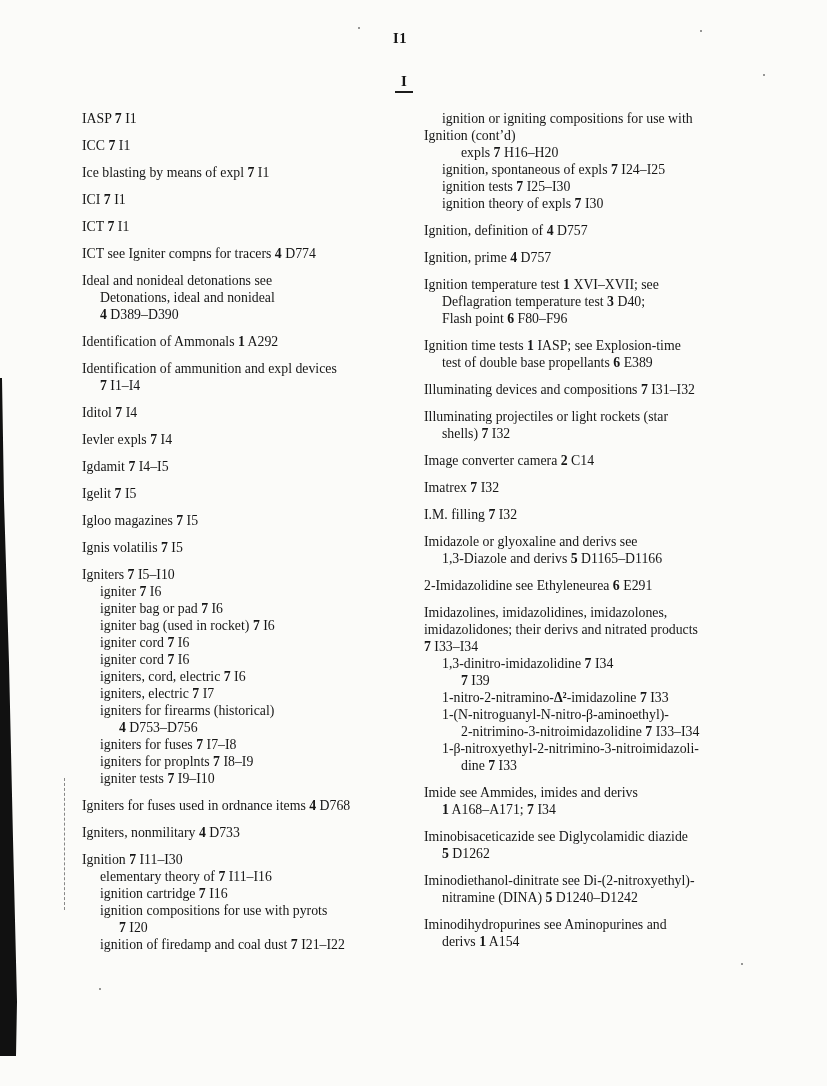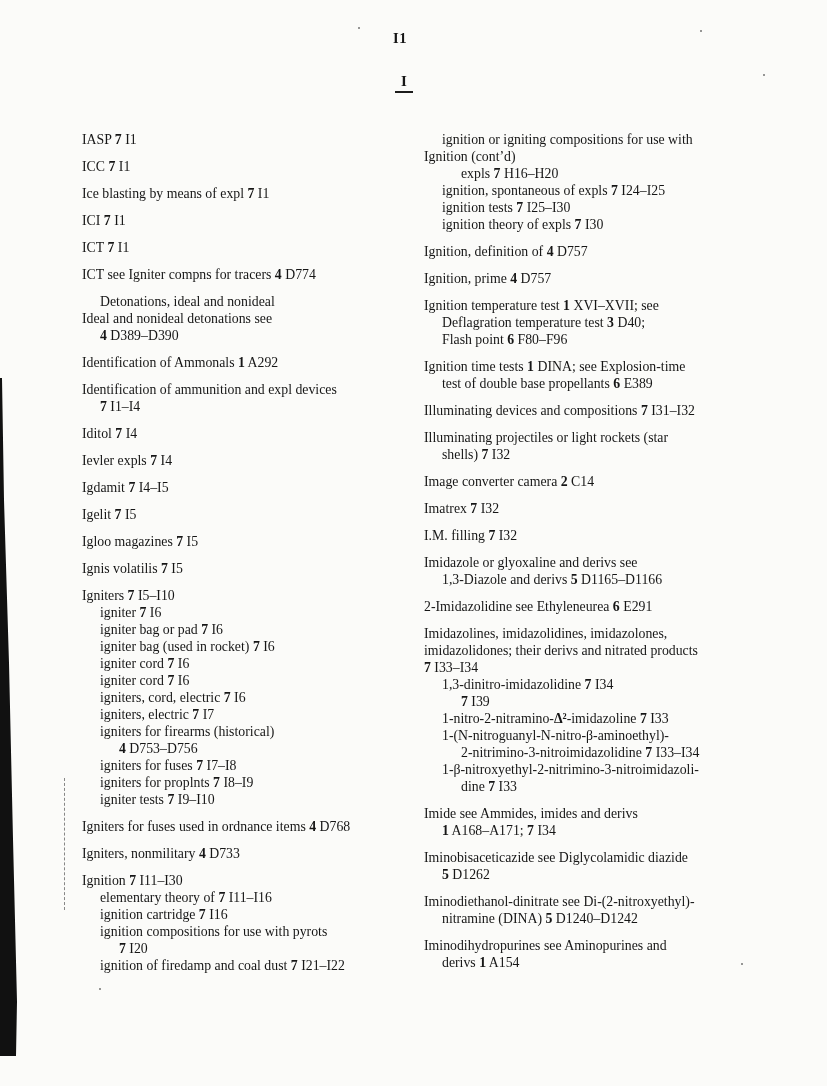--- a/index.html
+++ b/index.html
@@ -14,21 +14,21 @@
     font-size:14.5px;font-weight:700;letter-spacing:.5px;
   }
   .section-letter{
     position:absolute;top:73px;left:395px;
     font-size:15px;font-weight:700;
     padding:0 6px 1px 6px;
     border-bottom:2.5px solid #1c1c1c;
   }
   .col{
     position:absolute;top:110px;
-    font-size:13.8px;line-height:17px;margin-top:21px;
+    font-size:13.8px;line-height:17px;
   }
   .col-left{left:82px;width:350px}
   .col-right{left:424px;width:398px}
   .entry{margin-bottom:10px}
   .line{white-space:nowrap}
   .indent-0{padding-left:0}
   .indent-1{padding-left:18px}
   .indent-2{padding-left:37px}
   .vol{font-weight:700}
   
@@ -69,22 +69,22 @@
       <div class="entry">
         <div class="line indent-0"><span>ICI </span><span class="vol">7</span><span> I1</span></div>
       </div>
       <div class="entry">
         <div class="line indent-0"><span>ICT </span><span class="vol">7</span><span> I1</span></div>
       </div>
       <div class="entry">
         <div class="line indent-0"><span>ICT see Igniter compns for tracers </span><span class="vol">4</span><span> D774</span></div>
       </div>
       <div class="entry">
+        <div class="line indent-0"><span>Ideal and nonideal detonations see</span></div>
         <div class="line indent-1"><span>Detonations, ideal and nonideal</span></div>
-        <div class="line indent-0"><span>Ideal and nonideal detonations see</span></div>
         <div class="line indent-1"><span class="vol">4</span><span> D389–D390</span></div>
       </div>
       <div class="entry">
         <div class="line indent-0"><span>Identification of Ammonals </span><span class="vol">1</span><span> A292</span></div>
       </div>
       <div class="entry">
         <div class="line indent-0"><span>Identification of ammunition and expl devices</span></div>
         <div class="line indent-1"><span class="vol">7</span><span> I1–I4</span></div>
       </div>
       <div class="entry">
@@ -149,21 +149,21 @@
       </div>
       <div class="entry">
         <div class="line indent-0"><span>Ignition, prime </span><span class="vol">4</span><span> D757</span></div>
       </div>
       <div class="entry">
         <div class="line indent-0"><span>Ignition temperature test </span><span class="vol">1</span><span> XVI–XVII; see</span></div>
         <div class="line indent-1"><span>Deflagration temperature test </span><span class="vol">3</span><span> D40;</span></div>
         <div class="line indent-1"><span>Flash point </span><span class="vol">6</span><span> F80–F96</span></div>
       </div>
       <div class="entry">
-        <div class="line indent-0"><span>Ignition time tests </span><span class="vol">1</span><span> DINA; see Explosion-time</span></div>
+        <div class="line indent-0"><span>Ignition time tests </span><span class="vol">1</span><span> IASP; see Explosion-time</span></div>
         <div class="line indent-1"><span>test of double base propellants </span><span class="vol">6</span><span> E389</span></div>
       </div>
       <div class="entry">
         <div class="line indent-0"><span>Illuminating devices and compositions </span><span class="vol">7</span><span> I31–I32</span></div>
       </div>
       <div class="entry">
         <div class="line indent-0"><span>Illuminating projectiles or light rockets (star</span></div>
         <div class="line indent-1"><span>shells) </span><span class="vol">7</span><span> I32</span></div>
       </div>
       <div class="entry">

